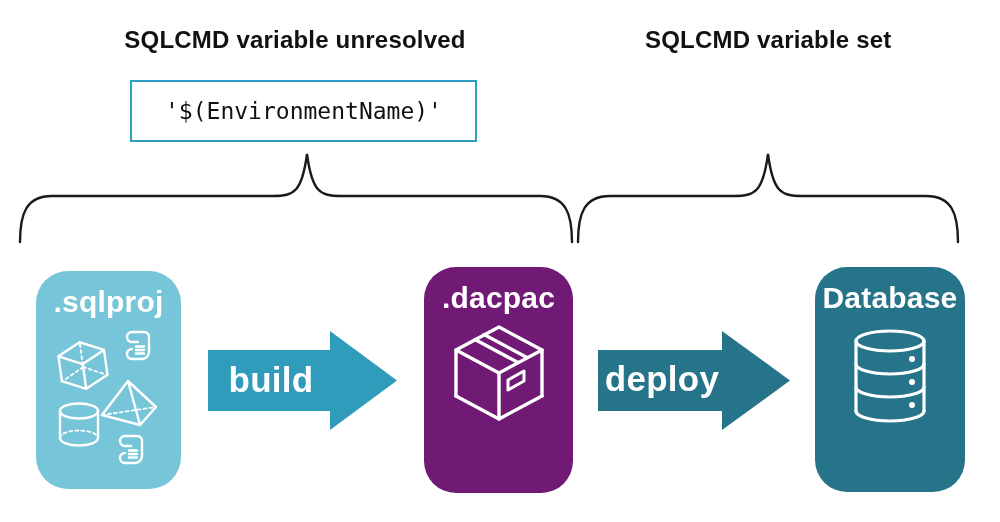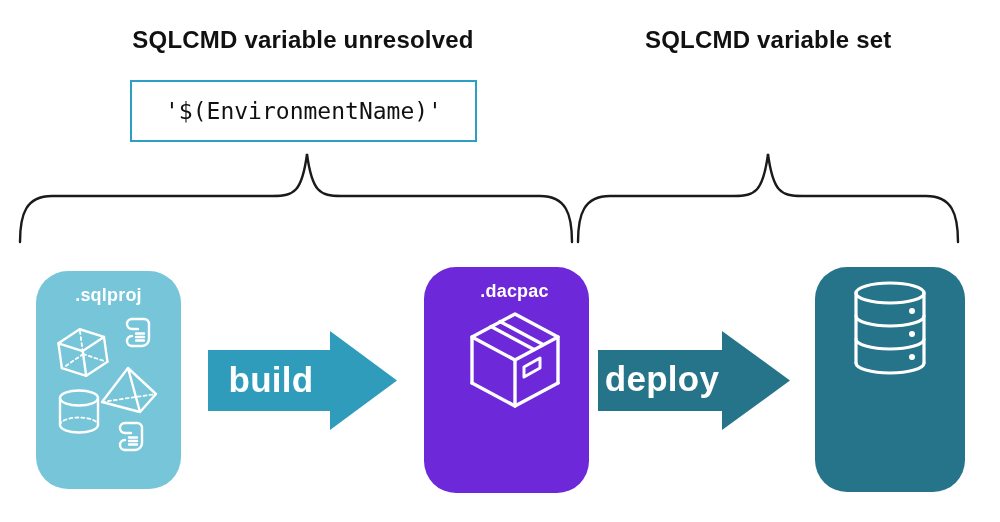--- a/index.html
+++ b/index.html
@@ -4,40 +4,40 @@
 <style>
   html,body{margin:0;padding:0;background:#fff;}
   #canvas{
     position:relative;width:1000px;height:522px;background:#fff;overflow:hidden;
     font-family:"Liberation Sans",sans-serif;
   }
   .heading{
     position:absolute;top:26px;font-size:24px;font-weight:700;color:#111;
     text-align:center;letter-spacing:.2px;white-space:nowrap;
   }
-  #heading-left{left:103px;width:400px;}
+  #heading-left{left:95px;width:400px;}
   #heading-right{left:645px;width:225px;}
   .code-box{
     position:absolute;top:80px;height:62px;box-sizing:border-box;background:#fff;
     border:2px solid #0ea5e9;display:flex;align-items:center;justify-content:center;
     font-family:"DejaVu Sans Mono","Liberation Mono",monospace;font-size:23px;color:#111;
     white-space:nowrap;
   }
   #code-left{left:130px;width:347px;}
   #code-right{left:667px;width:202px;}
   #braces-layer,.arrow-svg{position:absolute;pointer-events:none;}
   #braces-layer{left:0;top:0;}
   .card{
     position:absolute;border-radius:32px;color:#fff;display:flex;
     flex-direction:column;align-items:center;
   }
   #card-sqlproj{left:36px;top:271px;width:145px;height:218px;}
   #card-dacpac{left:424px;top:267px;width:149px;height:226px;}
   #card-database{left:815px;top:267px;width:150px;height:225px;}
-  .card-title{font-weight:700;font-size:18px;margin-top:14px;letter-spacing:.2px;}
+  .card-title{font-weight:700;font-size:30px;margin-top:14px;letter-spacing:.2px;}
   .card-icon{margin-top:8px;}
   .arrow-label{
     position:absolute;display:flex;align-items:center;justify-content:center;
     color:#fff;font-weight:700;font-size:35px;letter-spacing:.3px;
   }
   #label-build{left:212px;top:350px;width:118px;height:60px;}
   #label-deploy{left:602px;top:350px;width:120px;height:58px;}
   .icon-stroke{fill:none;stroke:#fff;stroke-linecap:round;stroke-linejoin:round;}
 </style>
 </head>
@@ -94,39 +94,40 @@
 
       <use href="#scroll" transform="translate(60,106)"></use>
     </svg>
   </div>
 
   <svg class="arrow-svg" style="left:208px;top:331px" width="190" height="99" viewBox="0 0 190 99">
     <polygon points="0,19 122,19 122,0 189,49.5 122,99 122,80 0,80" fill="#2e9cba"></polygon>
   </svg>
   <div class="arrow-label" id="label-build">build</div>
 
-  <div class="card" id="card-dacpac" style="background-color: #6d28d9; padding-left: 16px;">
+  <div class="card" id="card-dacpac" style="background-color: #701a75;">
     <div class="card-title">.dacpac</div>
     <svg class="card-icon" width="102" height="106" viewBox="0 0 102 106">
       <g class="icon-stroke" stroke-width="3.4">
         <path d="M51 4 L94 27 L51 50 L8 27 Z"></path>
         <path d="M8 27 V73 M94 27 V73 M51 50 V96"></path>
         <path d="M8 73 L51 96 L94 73"></path>
         <path d="M27 16.5 L70 39.5 M36 11.5 L79 34.5"></path>
         <path d="M60 57 L76 48 L76 58 L60 67 Z" stroke-width="3"></path>
       </g>
     </svg>
   </div>
 
   <svg class="arrow-svg" style="left:598px;top:331px" width="193" height="99" viewBox="0 0 193 99">
     <polygon points="0,19 124,19 124,0 192,49.5 124,99 124,80 0,80" fill="#26748a"></polygon>
   </svg>
   <div class="arrow-label" id="label-deploy">deploy</div>
 
   <div class="card" id="card-database" style="background-color: rgb(38, 116, 138);">
+    <div class="card-title">Database</div>
     <svg class="card-icon" style="margin-top:14px" width="76" height="96" viewBox="0 0 76 96">
       <g class="icon-stroke" stroke-width="3.2">
         <ellipse cx="38" cy="12" rx="34" ry="10"></ellipse>
         <path d="M4 12 V82 M72 12 V82"></path>
         <path d="M4 35 a34 10 0 0 0 68 0"></path>
         <path d="M4 58 a34 10 0 0 0 68 0"></path>
         <path d="M4 82 a34 10 0 0 0 68 0"></path>
       </g>
       <g fill="#fff" stroke="none">
         <circle cx="60" cy="30" r="3"></circle>

